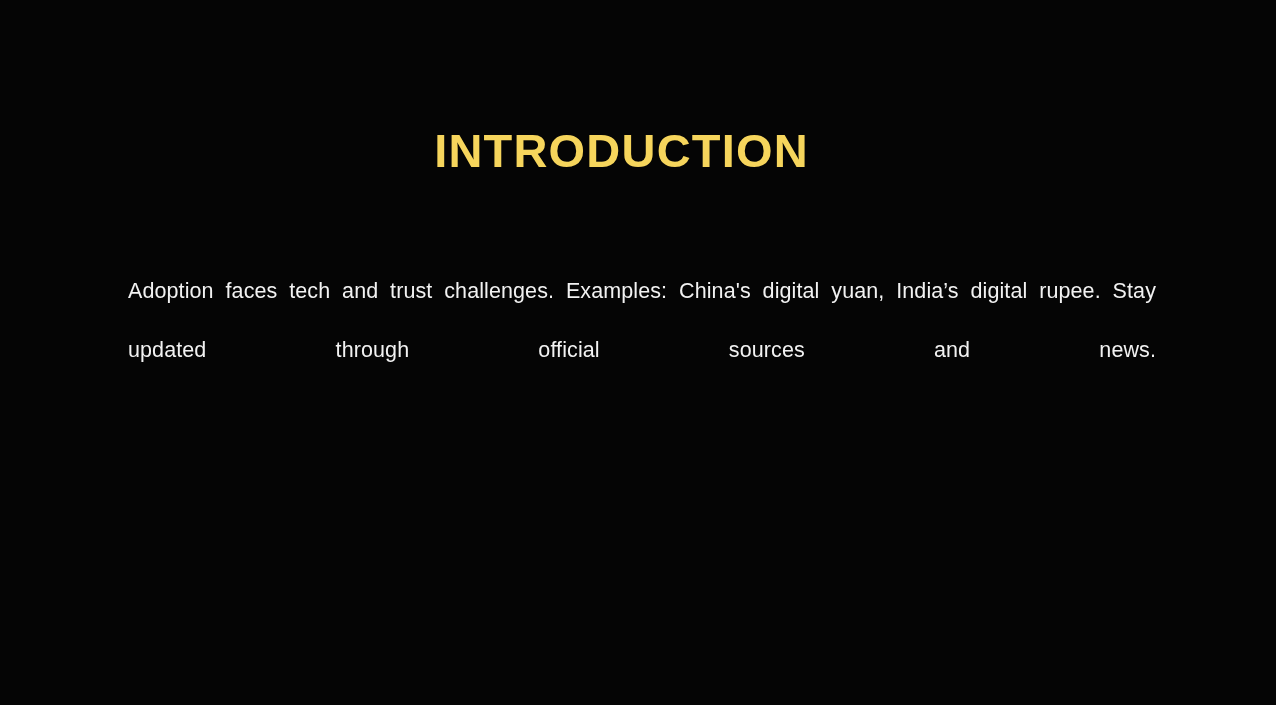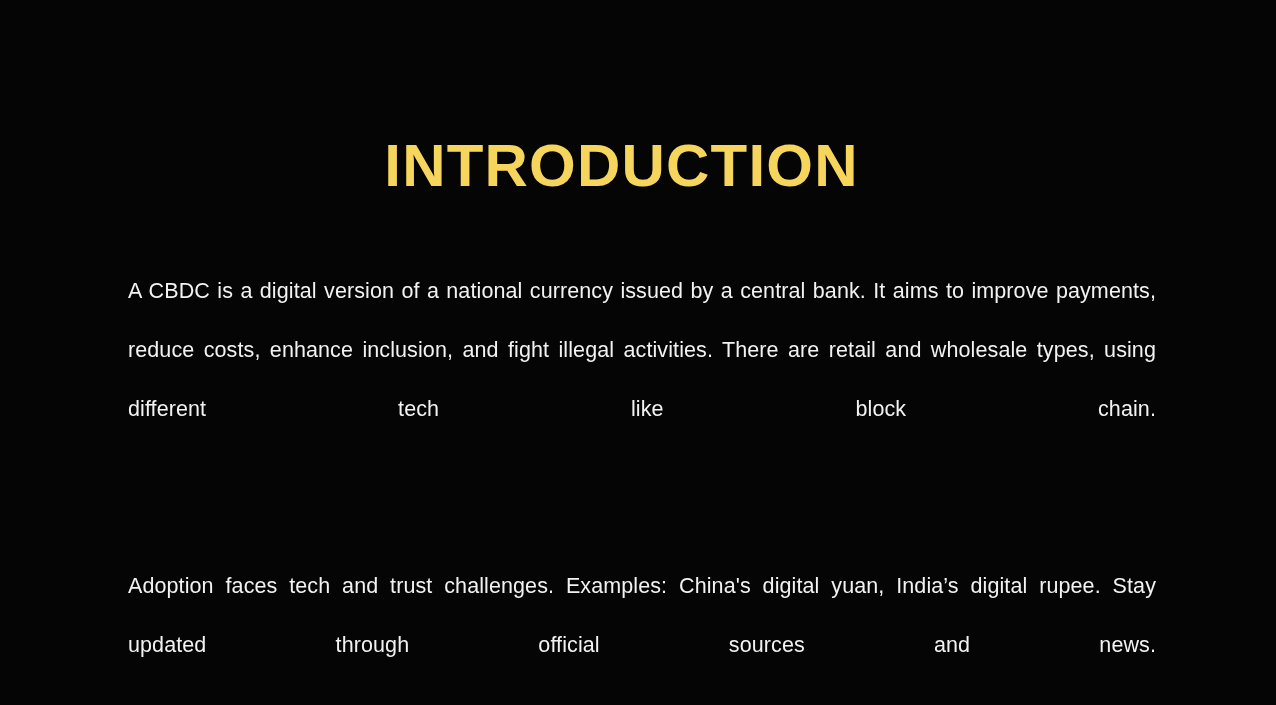--- a/index.html
+++ b/index.html
@@ -22,21 +22,21 @@
     box-sizing: border-box;
   }
 
   .slide-title {
     position: absolute;
     left: 0;
     top: 96px;
     width: 1243px;
     text-align: center;
     font-family: "Liberation Sans", sans-serif;
-    font-size: 60px;
+    font-size: 47px;
     font-weight: 700;
     letter-spacing: 1.2px;
     line-height: 1.0;
     color: #f6d55c;
     white-space: nowrap;
   }
 
   .body-block {
     position: absolute;
     left: 128px;
@@ -68,17 +68,16 @@
   }
 </style>
 </head>
 <body>
 
 <div class="slide">
 
   <h1 class="slide-title">INTRODUCTION</h1>
 
   <div class="body-block">
-    <p class="body-paragraph">A CBDC is a digital version of a national currency issued by a central bank. It aims to improve payments, reduce costs, enhance inclusion, and fight illegal activities. There are retail and wholesale types, using different tech like block chain.</p>
     <p class="body-paragraph">Adoption faces tech and trust challenges. Examples: China's digital yuan, India’s digital rupee. Stay updated through official sources and news.</p>
   </div>
 
 </div>
 
 </body></html>

